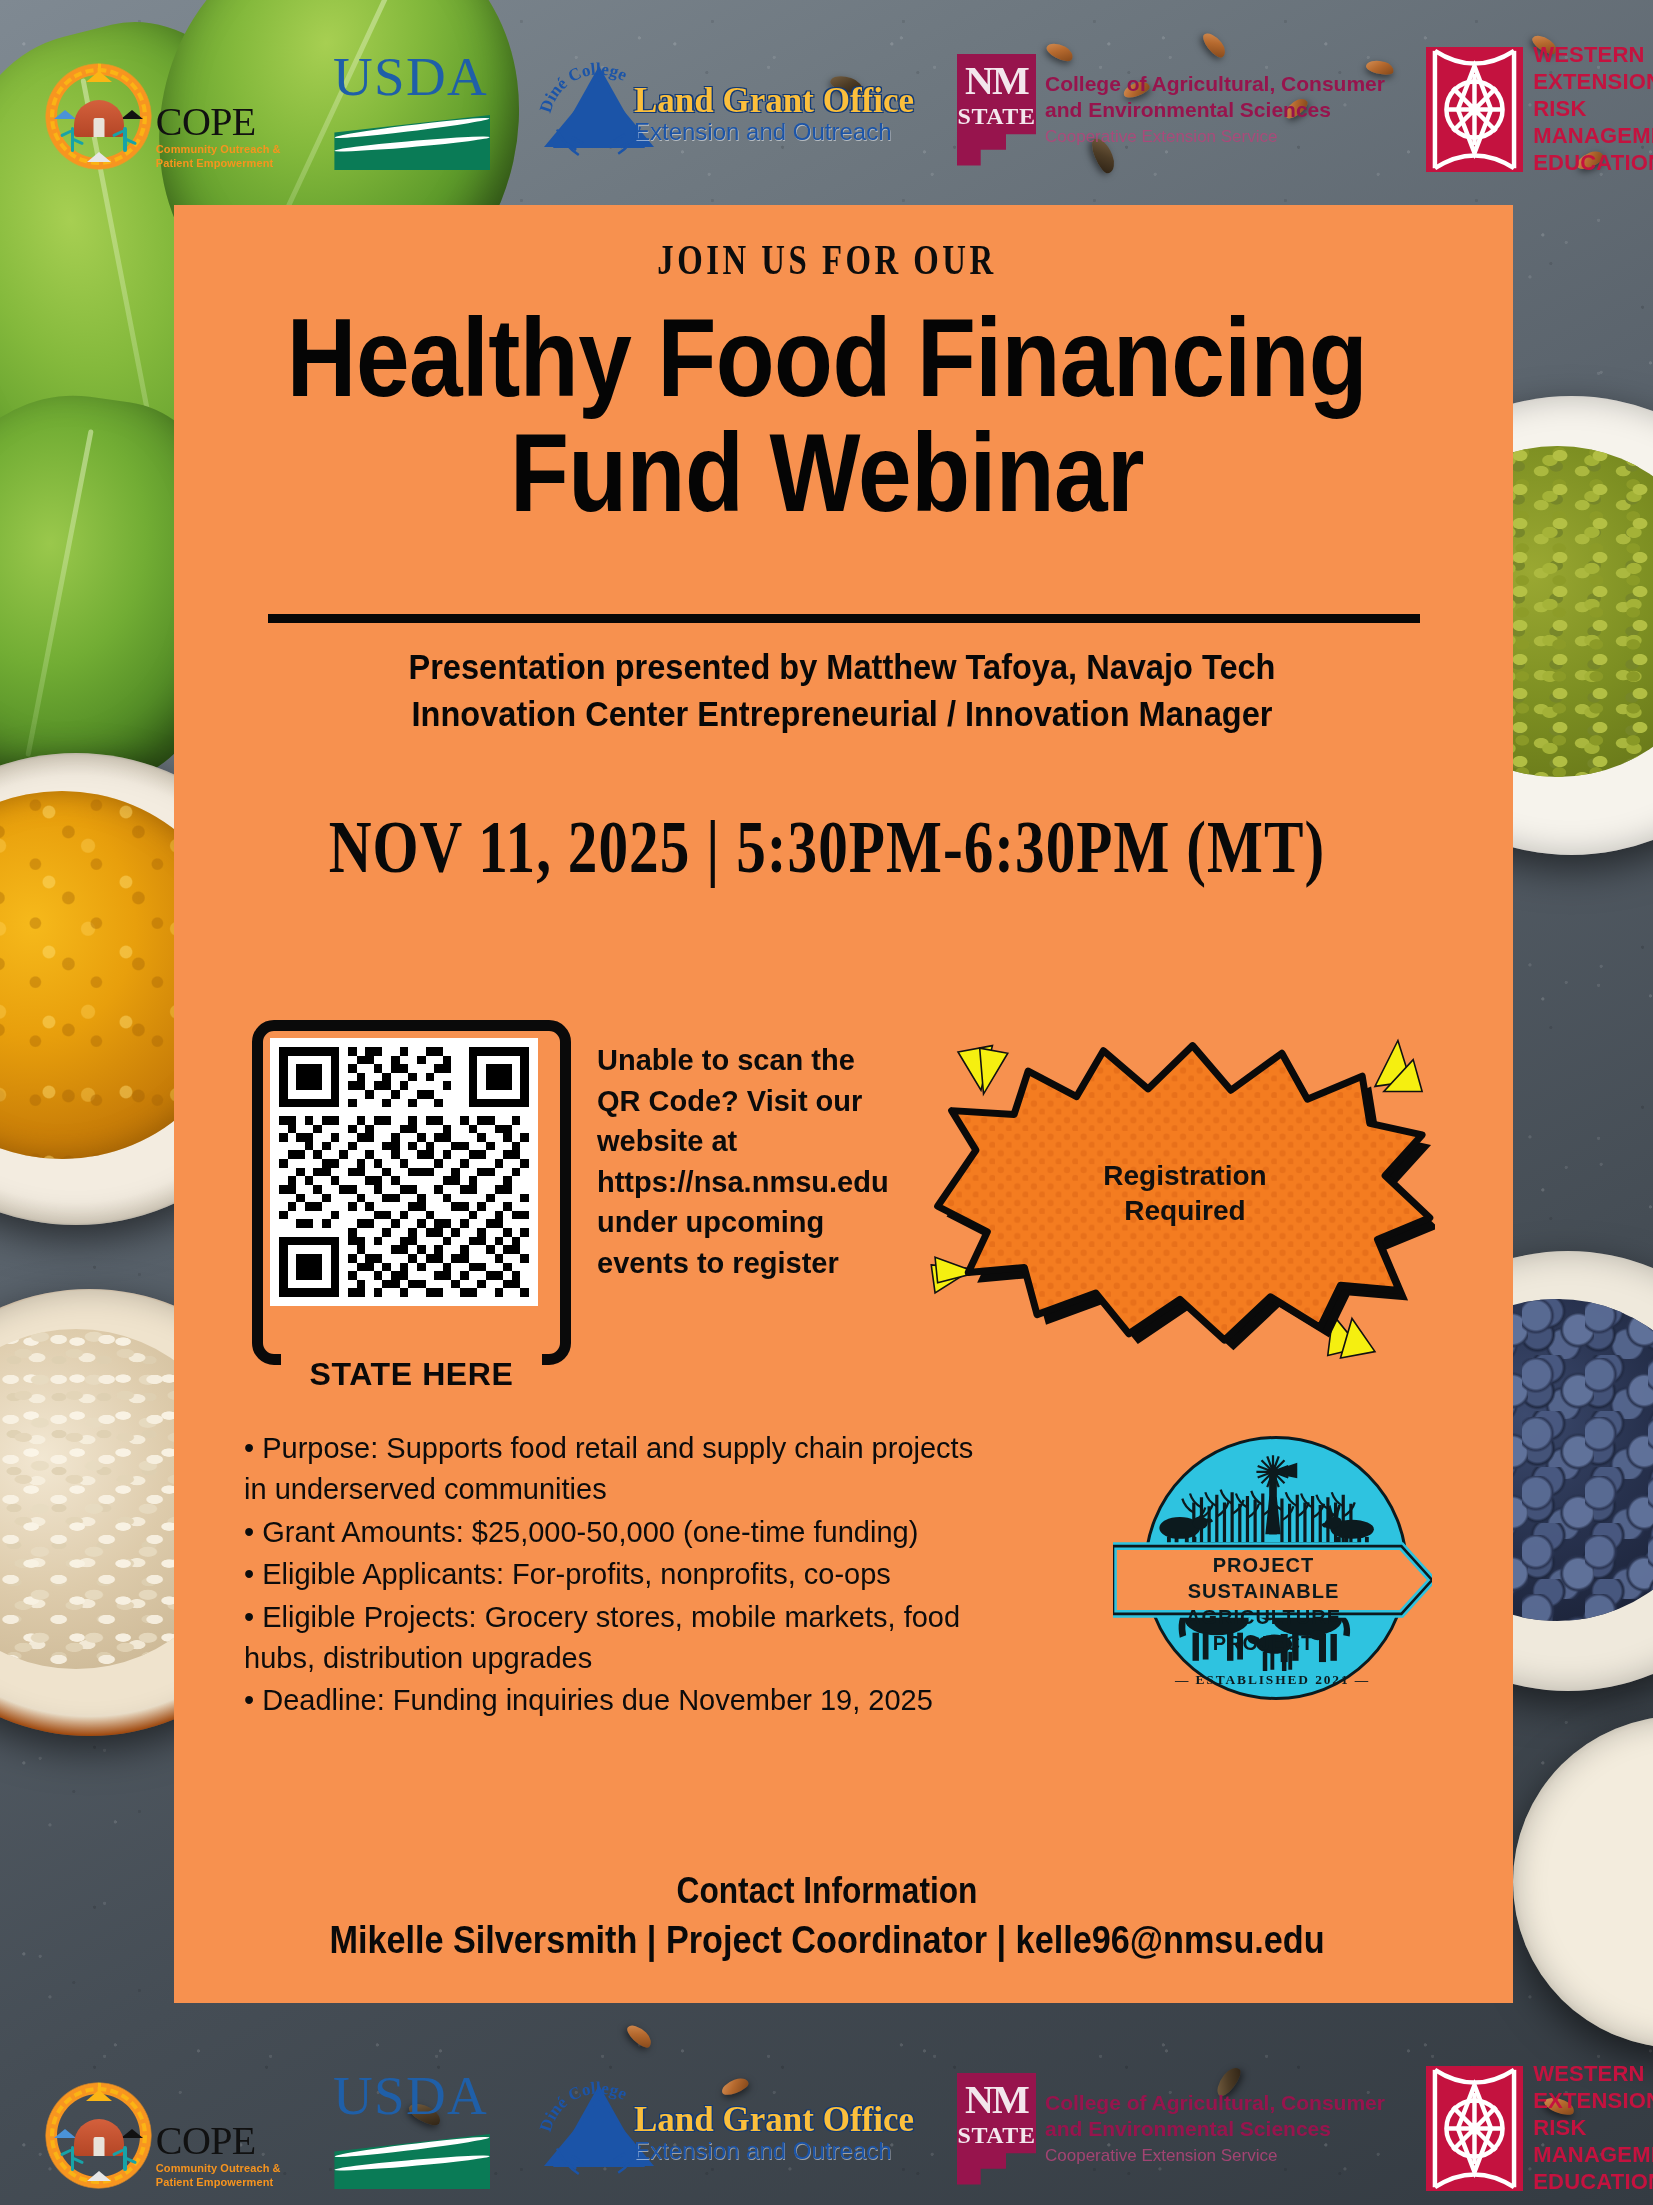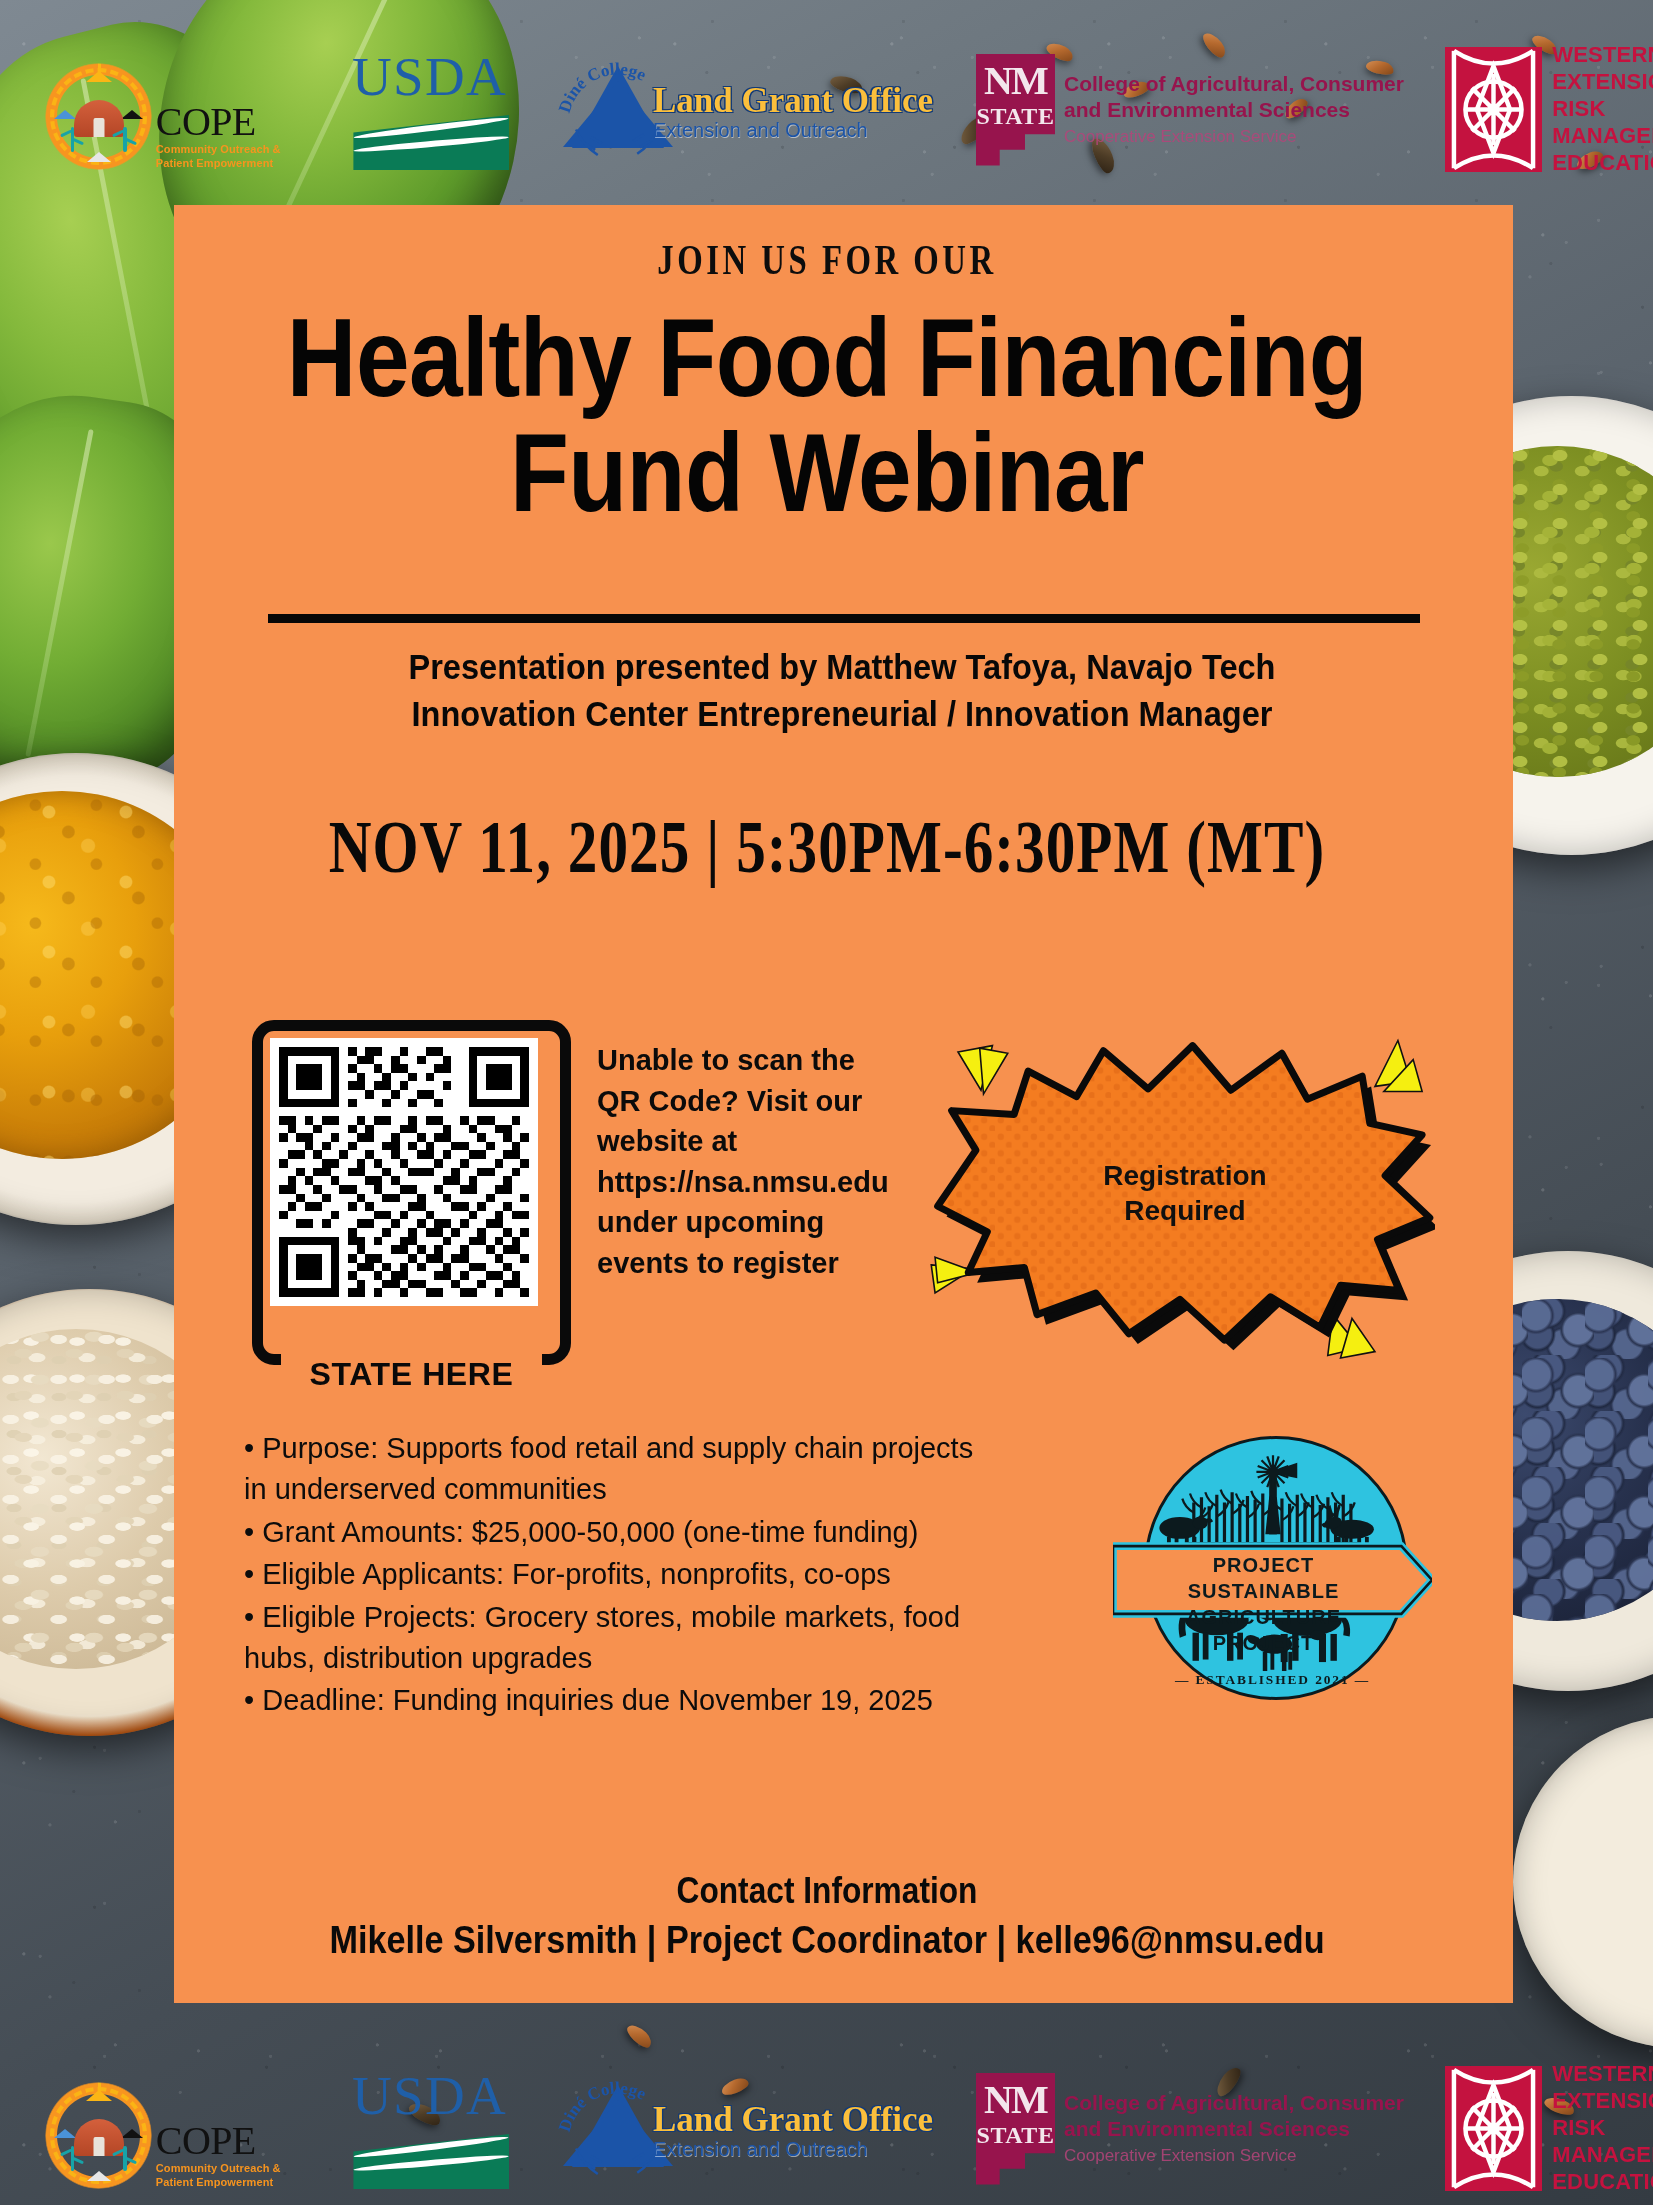--- a/index.html
+++ b/index.html
@@ -155,21 +155,21 @@
   .cornstalk::before{left:-11px;top:5.7px;transform:rotate(-26deg);}
   .cornstalk::after{left:1.9px;top:13.4px;transform:rotate(24deg);}
   .cs-l{left:25.5px;} .cs-r{right:25.5px;}
   .cope-txt{margin-left:3.8px;}
   .cope-word{font-family:"Liberation Serif",serif;font-size:40px;font-weight:400;
     color:#111;letter-spacing:-0.6px;line-height:.92;}
   .cope-sub{font-size:11px;font-weight:700;color:#F7941E;line-height:1.22;
     margin-top:2.6px;letter-spacing:0.1px;}
 
   
-  .usda{width:191px;height:121px;margin-left:34px;position:relative;}
+  .usda{width:191px;height:121px;margin-left:15px;position:relative;}
   .usda-word{font-family:"Liberation Serif",serif;font-size:55px;font-weight:400;
     color:#1F5FA8;letter-spacing:1.3px;line-height:1;padding-left:5.1px;}
   .usda-field{position:absolute;left:6.4px;top:66px;width:156px;height:55px;
     background:#0A7B56;clip-path:polygon(0 32%,100% 0,100% 100%,0 100%);}
   .usda-field::before,.usda-field::after{content:"";position:absolute;left:0;width:100%;height:6.4px;
     background:#fff;border-radius:50%;}
   .usda-field::before{top:10.2px;transform:rotate(-7deg);}
   .usda-field::after{top:25.5px;transform:rotate(-5deg);}
 
   
@@ -180,21 +180,21 @@
     border-color:transparent transparent #1B54A8 transparent;}
   .dine-tri2{position:absolute;left:50%;top:33px;transform:translateX(-50%);
     width:0;height:0;border-style:solid;border-width:0 55px 66px 55px;
     border-color:transparent transparent #1B54A8 transparent;}
   .dine-arc{position:absolute;left:0;top:0;width:121px;height:121px;}
   .dine-arc text{font-family:"Liberation Serif",serif;font-weight:700;font-size:27px;fill:#1B54A8;}
   .lgo{position:absolute;left:96px;top:37px;}
   .lgo-main{font-family:"Liberation Serif",serif;font-size:35px;font-weight:700;
     color:#FBBF3C;line-height:1;
     text-shadow:-1.3px -1.3px 0 #123a78,1.3px -1.3px 0 #123a78,-1.3px 1.3px 0 #123a78,1.3px 1.3px 0 #123a78;}
-  .lgo-sub{font-size:20px;color:#1B54A8;line-height:1.1;margin-top:1.3px;
+  .lgo-sub{font-size:24px;color:#1B54A8;line-height:1.1;margin-top:1.3px;
     text-shadow:0.6px 0.6px 0 rgba(255,255,255,.5);}
 
   
   .nmsu{width:447px;height:128px;margin-left:23px;display:flex;align-items:center;}
   .nm-mark{position:relative;width:79px;height:112px;flex:0 0 auto;
     background:#97144D;
     clip-path:polygon(0 0,100% 0,100% 72%,62% 72%,62% 86%,30% 86%,30% 100%,0 100%);}
   .nm-mark .nm{position:absolute;left:50%;top:7.7px;transform:translateX(-50%);
     font-family:"Liberation Serif",serif;font-size:40px;font-weight:700;color:#f3e6ec;
     letter-spacing:-1.9px;line-height:1;}

